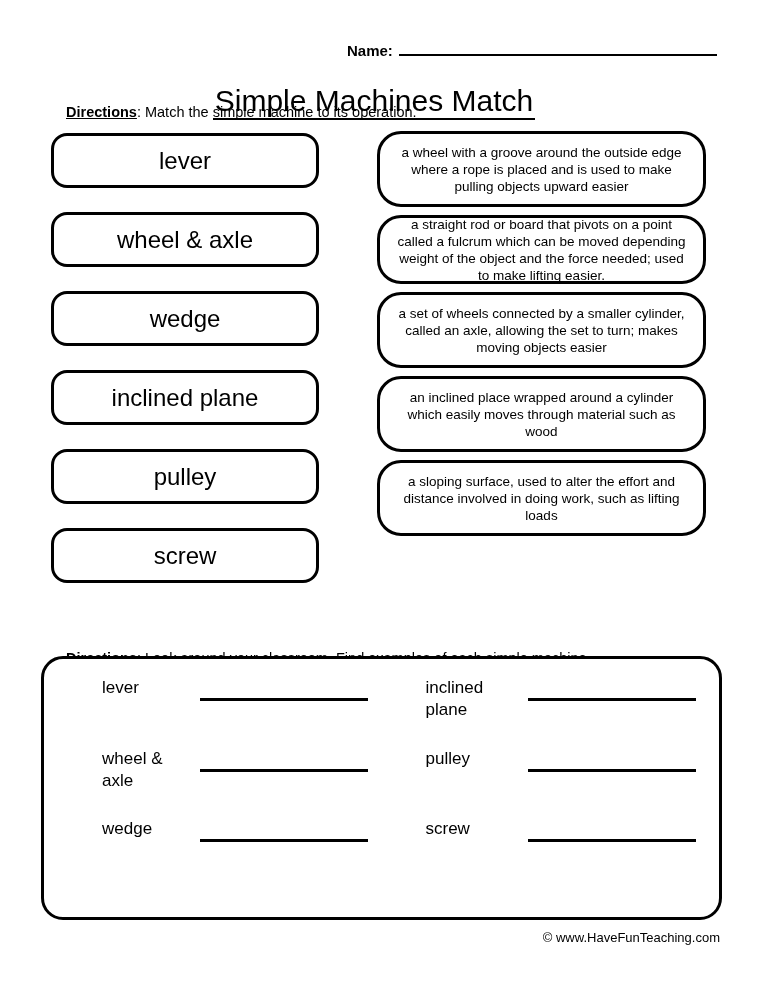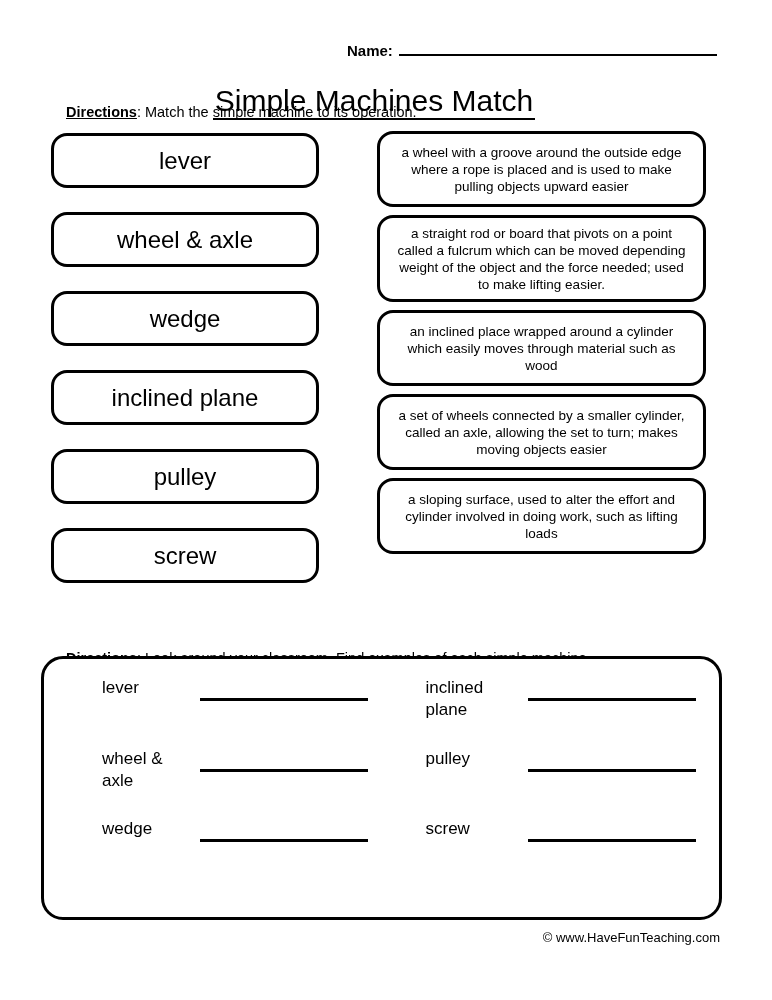--- a/index.html
+++ b/index.html
@@ -97,36 +97,36 @@
   }
 
   .def-col {
     position: absolute;
     left: 377px;
     top: 131px;
     width: 329px;
   }
   .def-box {
     border: 3.5px solid #000;
-    border-radius: 16px;
+    border-radius: 24px;
     background: #fff;
     box-sizing: border-box;
     display: flex;
     align-items: center;
     justify-content: center;
     padding: 4px 12px;
     margin-bottom: 8px;
     text-align: center;
   }
   .def-box .def-text {
     font-size: 13.5px;
     line-height: 1.26;
   }
   .def-h3 { height: 76px; }
-  .def-h4 { height: 87px; }
+  .def-h4 { height: 69px; }
 
   
   .answer-box {
     position: absolute;
     left: 41px;
     top: 656px;
     width: 681px;
     height: 264px;
     border: 3.5px solid #000;
     border-radius: 22px;
@@ -216,27 +216,27 @@
   </div>
 
   <div class="def-col">
     <div class="def-box def-h3">
       <span class="def-text">a wheel with a groove around the outside edge where a rope is placed and is used to make pulling objects upward easier</span>
     </div>
     <div class="def-box def-h4">
       <span class="def-text">a straight rod or board that pivots on a point called a fulcrum which can be moved depending weight of the object and the force needed; used to make lifting easier.</span>
     </div>
     <div class="def-box def-h3">
+      <span class="def-text">a set of wheels connected by a smaller cylinder, called an axle, allowing the set to turn; makes moving objects easier</span>
+    </div>
+    <div class="def-box def-h3">
       <span class="def-text">an inclined place wrapped around a cylinder which easily moves through material such as wood</span>
     </div>
     <div class="def-box def-h3">
-      <span class="def-text">a set of wheels connected by a smaller cylinder, called an axle, allowing the set to turn; makes moving objects easier</span>
-    </div>
-    <div class="def-box def-h3">
-      <span class="def-text">a sloping surface, used to alter the effort and cylinder involved in doing work, such as lifting loads</span>
+      <span class="def-text">a sloping surface, used to alter the effort and distance involved in doing work, such as lifting loads</span>
     </div>
   </div>
 
 </div>
 
 <div class="directions" id="directions-2">
   <span class="dir-word">Directions</span><span>: Look around your classroom.  Find examples of each simple machine.</span>
 </div>
 
 <div class="answer-box">

